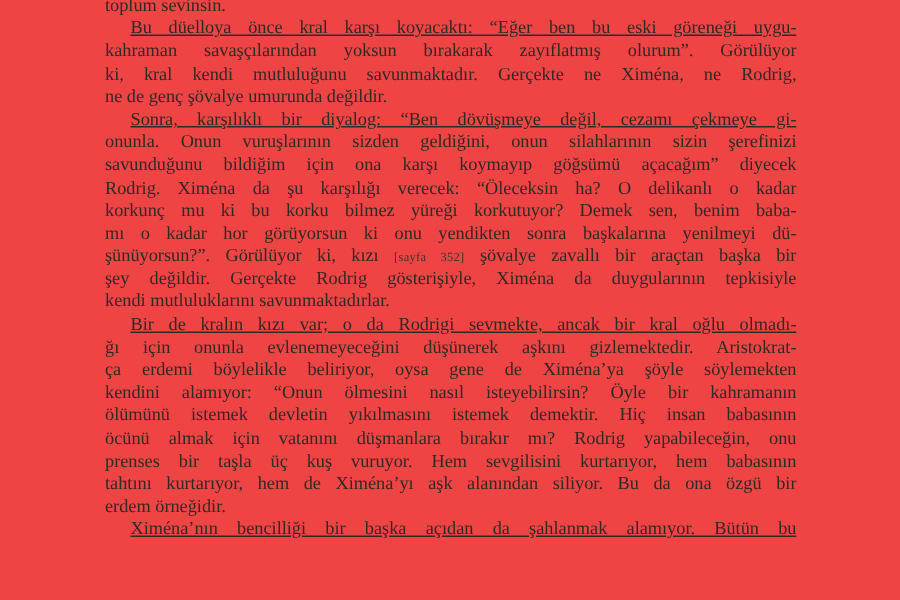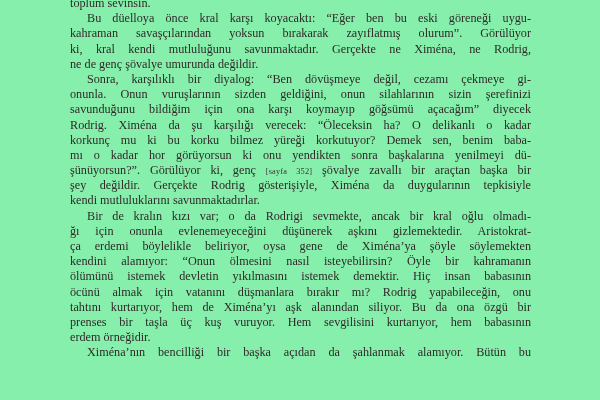--- a/index.html
+++ b/index.html
@@ -10,21 +10,21 @@
     width: 600px;
     height: 400px;
     overflow: hidden;
     background: #fbfaf8;
   }
   .page {
     position: relative;
     width: 600px;
     height: 400px;
     overflow: hidden;
-    background: #86efac;
+    background: #ef4444;
   }
   .text-column {
     position: absolute;
     left: 70px;
     top: -4px;
     width: 461px;
   }
   .line {
     font-family: "Liberation Serif", "DejaVu Serif", serif;
     font-size: 12.2px;
@@ -34,20 +34,21 @@
     color: #2e2a26;
     text-align: justify;
     text-align-last: justify;
   }
   .line.para-end {
     text-align: left;
     text-align-last: left;
   }
   .line.indent {
     padding-left: 17px;
+    text-decoration: underline;
   }
   .marker {
     font-size: 8.3px;
     letter-spacing: 0.2px;
     color: #3a3632;
   }
 </style>
 </head>
 <body>
 
@@ -57,27 +58,27 @@
       <div class="line indent"><span>Bu düelloya önce kral karşı koyacaktı: “Eğer ben bu eski göreneği uygu-</span></div>
       <div class="line"><span>kahraman savaşçılarından yoksun bırakarak zayıflatmış olurum”. Görülüyor</span></div>
       <div class="line"><span>ki, kral kendi mutluluğunu savunmaktadır. Gerçekte ne Xiména, ne Rodrig,</span></div>
       <div class="line para-end"><span>ne de genç şövalye umurunda değildir.</span></div>
       <div class="line indent"><span>Sonra, karşılıklı bir diyalog: “Ben dövüşmeye değil, cezamı çekmeye gi-</span></div>
       <div class="line"><span>onunla. Onun vuruşlarının sizden geldiğini, onun silahlarının sizin şerefinizi</span></div>
       <div class="line"><span>savunduğunu bildiğim için ona karşı koymayıp göğsümü açacağım” diyecek</span></div>
       <div class="line"><span>Rodrig. Xiména da şu karşılığı verecek: “Öleceksin ha? O delikanlı o kadar</span></div>
       <div class="line"><span>korkunç mu ki bu korku bilmez yüreği korkutuyor? Demek sen, benim baba-</span></div>
       <div class="line"><span>mı o kadar hor görüyorsun ki onu yendikten sonra başkalarına yenilmeyi dü-</span></div>
-      <div class="line"><span>şünüyorsun?”. Görülüyor ki, genç </span><span class="marker">[sayfa 352]</span><span> şövalye zavallı bir araçtan başka bir</span></div>
+      <div class="line"><span>şünüyorsun?”. Görülüyor ki, kızı </span><span class="marker">[sayfa 352]</span><span> şövalye zavallı bir araçtan başka bir</span></div>
       <div class="line"><span>şey değildir. Gerçekte Rodrig gösterişiyle, Xiména da duygularının tepkisiyle</span></div>
       <div class="line para-end"><span>kendi mutluluklarını savunmaktadırlar.</span></div>
       <div class="line indent"><span>Bir de kralın kızı var; o da Rodrigi sevmekte, ancak bir kral oğlu olmadı-</span></div>
       <div class="line"><span>ğı için onunla evlenemeyeceğini düşünerek aşkını gizlemektedir. Aristokrat-</span></div>
       <div class="line"><span>ça erdemi böylelikle beliriyor, oysa gene de Xiména’ya şöyle söylemekten</span></div>
       <div class="line"><span>kendini alamıyor: “Onun ölmesini nasıl isteyebilirsin? Öyle bir kahramanın</span></div>
       <div class="line"><span>ölümünü istemek devletin yıkılmasını istemek demektir. Hiç insan babasının</span></div>
       <div class="line"><span>öcünü almak için vatanını düşmanlara bırakır mı? Rodrig yapabileceğin, onu</span></div>
+      <div class="line"><span>prenses bir taşla üç kuş vuruyor. Hem sevgilisini kurtarıyor, hem babasının</span></div>
       <div class="line"><span>tahtını kurtarıyor, hem de Xiména’yı aşk alanından siliyor. Bu da ona özgü bir</span></div>
-      <div class="line"><span>prenses bir taşla üç kuş vuruyor. Hem sevgilisini kurtarıyor, hem babasının</span></div>
       <div class="line para-end"><span>erdem örneğidir.</span></div>
       <div class="line indent"><span>Xiména’nın bencilliği bir başka açıdan da şahlanmak alamıyor. Bütün bu</span></div>
     </div>
 </div>
 
 </body></html>

